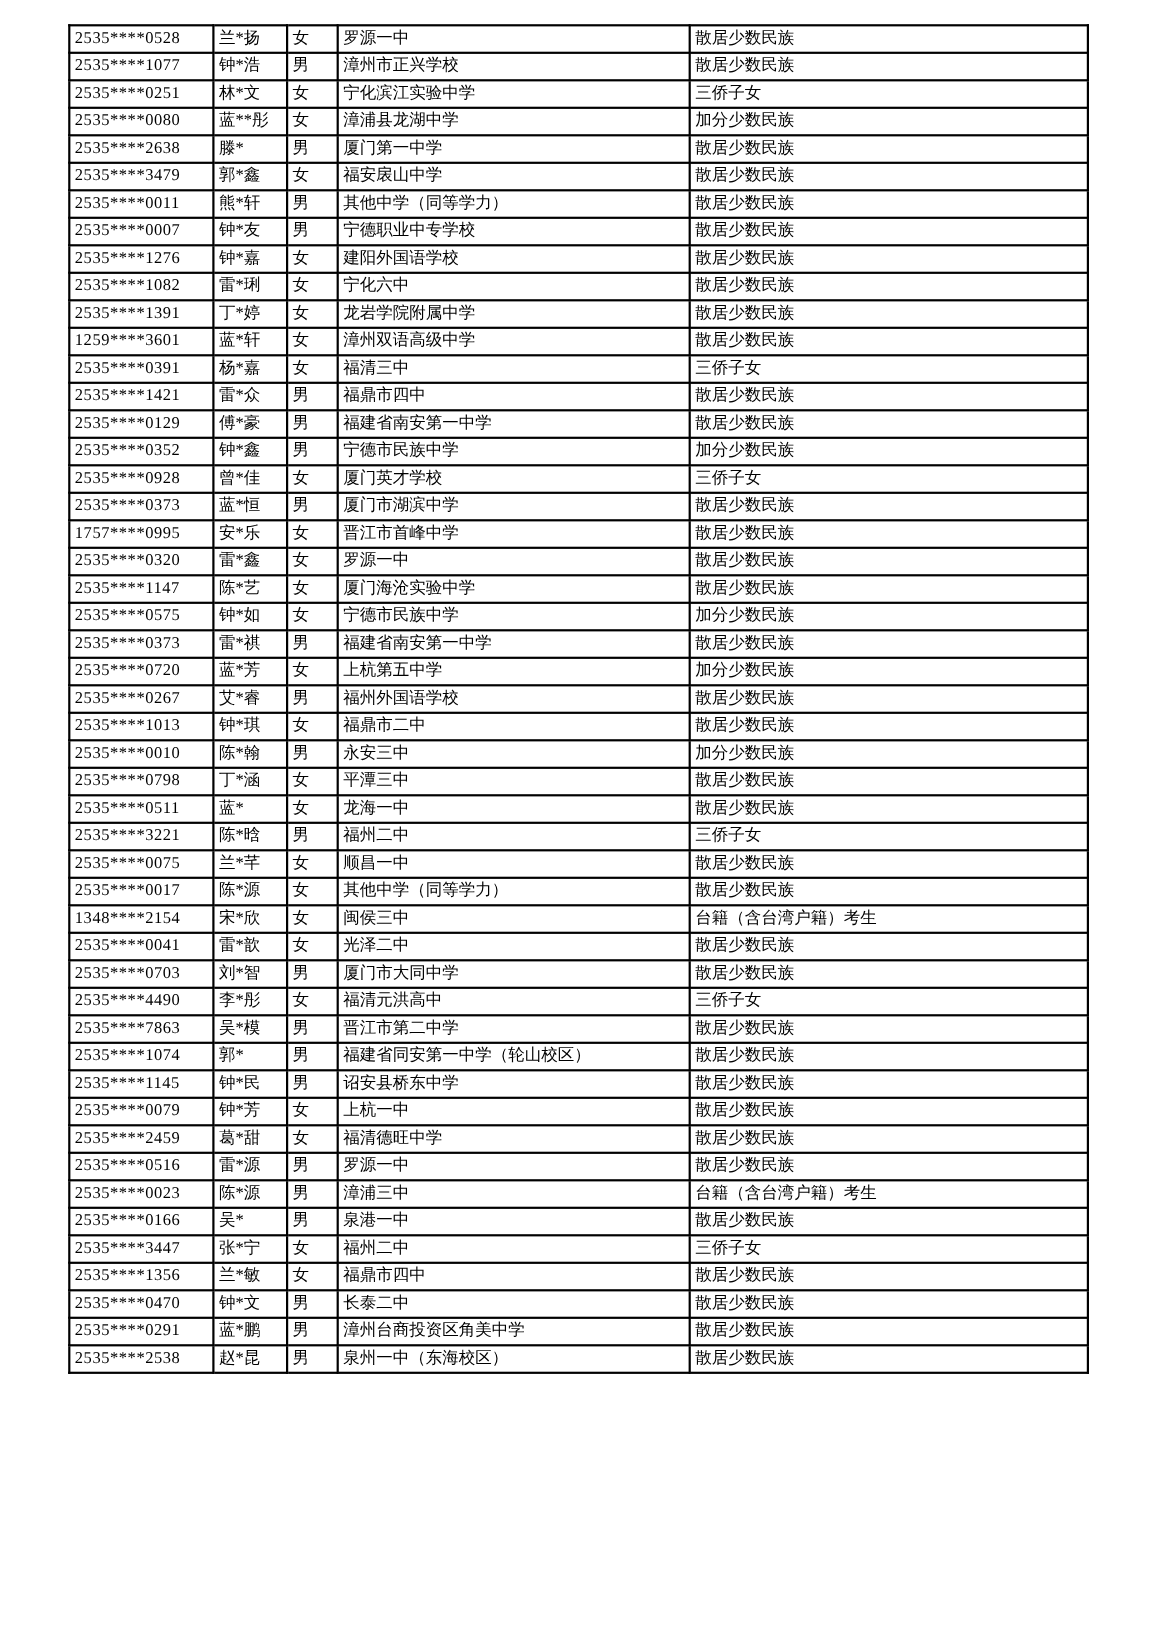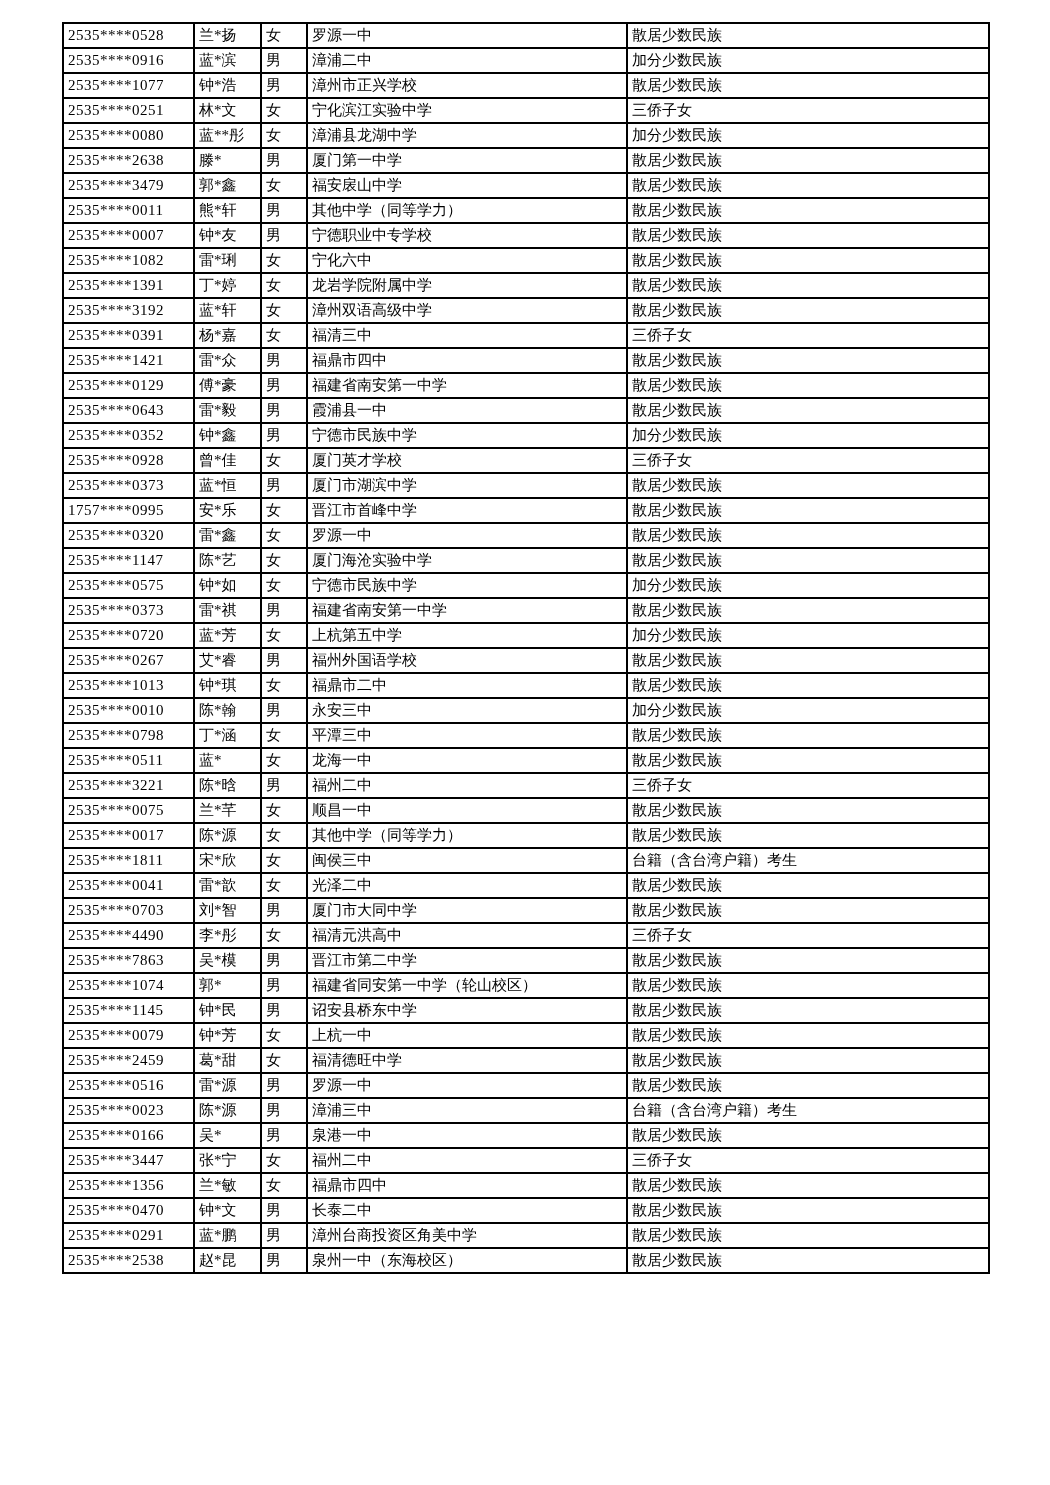--- a/index.html
+++ b/index.html
@@ -49,27 +49,20 @@
     </colgroup>
     <tbody id="rows">
         <tr>
     <td class="col-id">2535****0528</td>
     <td class="col-name">兰*扬</td>
     <td class="col-gender">女</td>
     <td class="col-school">罗源一中</td>
     <td class="col-category">散居少数民族</td>
   </tr>
         <tr>
-    <td class="col-id">2535****0916</td>
-    <td class="col-name">蓝*滨</td>
-    <td class="col-gender">男</td>
-    <td class="col-school">漳浦二中</td>
-    <td class="col-category">加分少数民族</td>
-  </tr>
-        <tr>
     <td class="col-id">2535****1077</td>
     <td class="col-name">钟*浩</td>
     <td class="col-gender">男</td>
     <td class="col-school">漳州市正兴学校</td>
     <td class="col-category">散居少数民族</td>
   </tr>
         <tr>
     <td class="col-id">2535****0251</td>
     <td class="col-name">林*文</td>
     <td class="col-gender">女</td>
@@ -105,35 +98,42 @@
     <td class="col-category">散居少数民族</td>
   </tr>
         <tr>
     <td class="col-id">2535****0007</td>
     <td class="col-name">钟*友</td>
     <td class="col-gender">男</td>
     <td class="col-school">宁德职业中专学校</td>
     <td class="col-category">散居少数民族</td>
   </tr>
         <tr>
+    <td class="col-id">2535****1276</td>
+    <td class="col-name">钟*嘉</td>
+    <td class="col-gender">女</td>
+    <td class="col-school">建阳外国语学校</td>
+    <td class="col-category">散居少数民族</td>
+  </tr>
+        <tr>
     <td class="col-id">2535****1082</td>
     <td class="col-name">雷*琍</td>
     <td class="col-gender">女</td>
     <td class="col-school">宁化六中</td>
     <td class="col-category">散居少数民族</td>
   </tr>
         <tr>
     <td class="col-id">2535****1391</td>
     <td class="col-name">丁*婷</td>
     <td class="col-gender">女</td>
     <td class="col-school">龙岩学院附属中学</td>
     <td class="col-category">散居少数民族</td>
   </tr>
         <tr>
-    <td class="col-id">2535****3192</td>
+    <td class="col-id">1259****3601</td>
     <td class="col-name">蓝*轩</td>
     <td class="col-gender">女</td>
     <td class="col-school">漳州双语高级中学</td>
     <td class="col-category">散居少数民族</td>
   </tr>
         <tr>
     <td class="col-id">2535****0391</td>
     <td class="col-name">杨*嘉</td>
     <td class="col-gender">女</td>
     <td class="col-school">福清三中</td>
@@ -147,27 +147,20 @@
     <td class="col-category">散居少数民族</td>
   </tr>
         <tr>
     <td class="col-id">2535****0129</td>
     <td class="col-name">傅*豪</td>
     <td class="col-gender">男</td>
     <td class="col-school">福建省南安第一中学</td>
     <td class="col-category">散居少数民族</td>
   </tr>
         <tr>
-    <td class="col-id">2535****0643</td>
-    <td class="col-name">雷*毅</td>
-    <td class="col-gender">男</td>
-    <td class="col-school">霞浦县一中</td>
-    <td class="col-category">散居少数民族</td>
-  </tr>
-        <tr>
     <td class="col-id">2535****0352</td>
     <td class="col-name">钟*鑫</td>
     <td class="col-gender">男</td>
     <td class="col-school">宁德市民族中学</td>
     <td class="col-category">加分少数民族</td>
   </tr>
         <tr>
     <td class="col-id">2535****0928</td>
     <td class="col-name">曾*佳</td>
     <td class="col-gender">女</td>
@@ -273,21 +266,21 @@
     <td class="col-category">散居少数民族</td>
   </tr>
         <tr>
     <td class="col-id">2535****0017</td>
     <td class="col-name">陈*源</td>
     <td class="col-gender">女</td>
     <td class="col-school">其他中学（同等学力）</td>
     <td class="col-category">散居少数民族</td>
   </tr>
         <tr>
-    <td class="col-id">2535****1811</td>
+    <td class="col-id">1348****2154</td>
     <td class="col-name">宋*欣</td>
     <td class="col-gender">女</td>
     <td class="col-school">闽侯三中</td>
     <td class="col-category">台籍（含台湾户籍）考生</td>
   </tr>
         <tr>
     <td class="col-id">2535****0041</td>
     <td class="col-name">雷*歆</td>
     <td class="col-gender">女</td>
     <td class="col-school">光泽二中</td>

